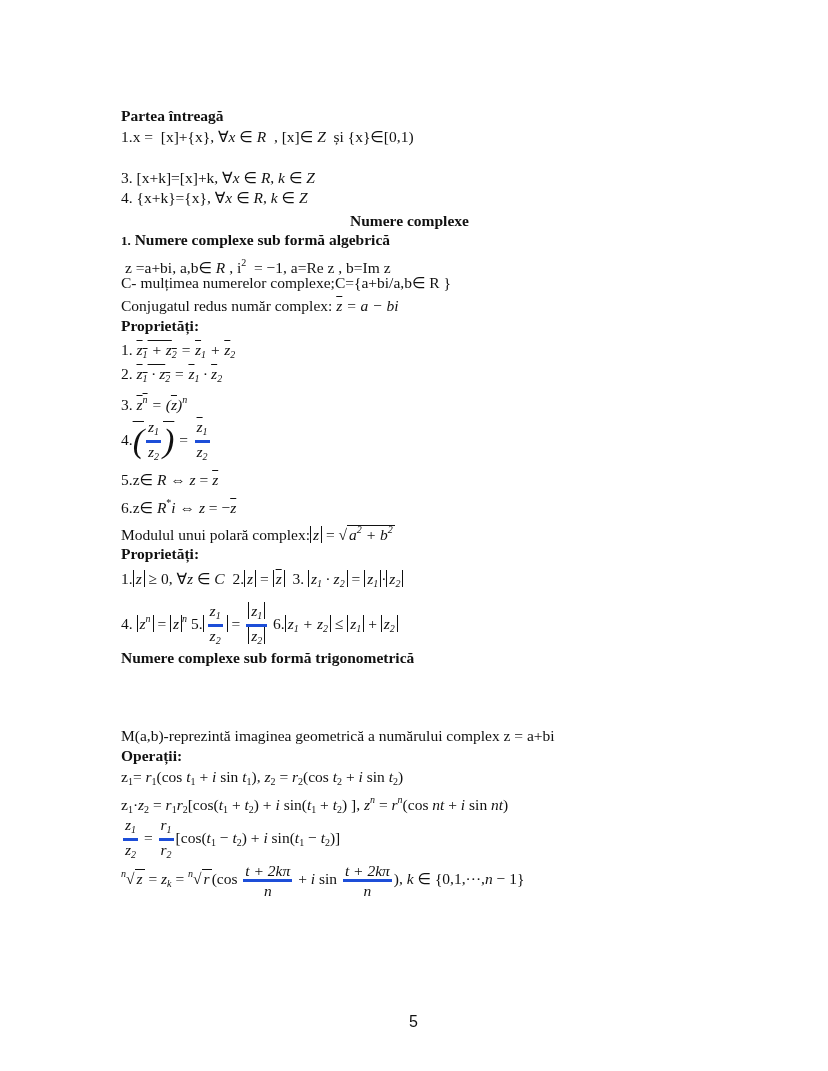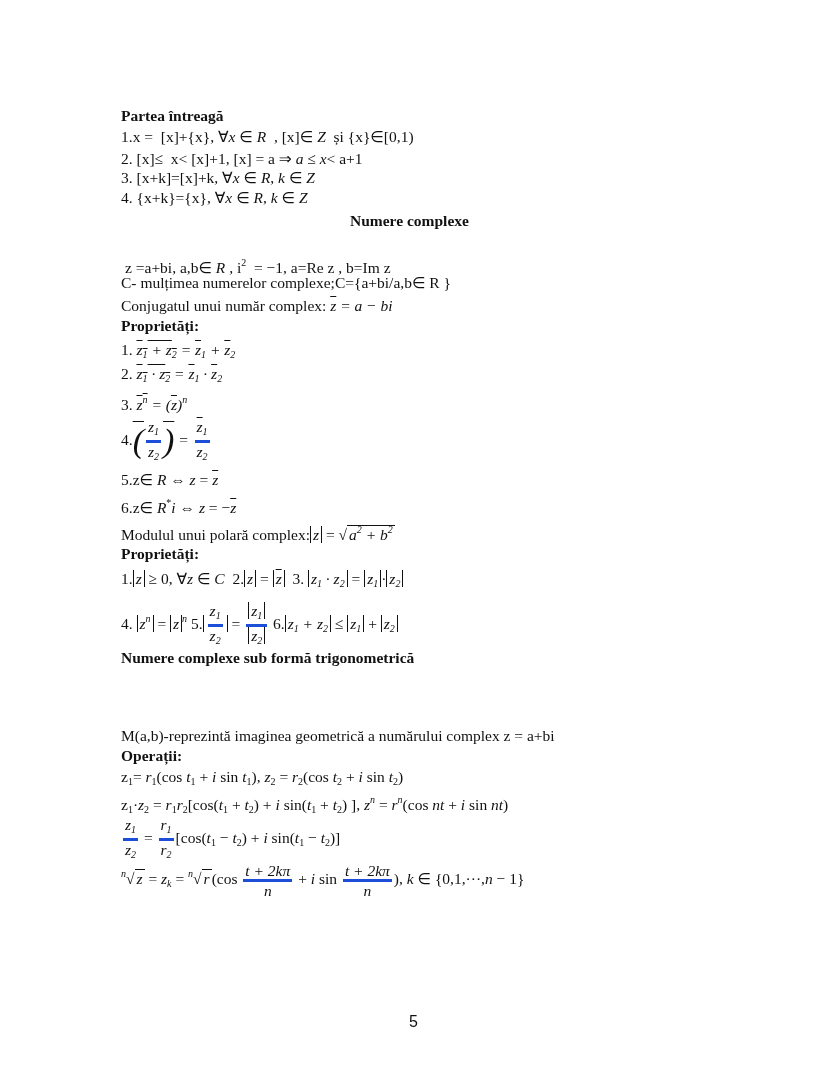--- a/index.html
+++ b/index.html
@@ -21,28 +21,28 @@
   .bigp { font-size:34px; font-weight:300; vertical-align:middle; line-height:30px; }
   .pg { position:absolute; left:409px; top:1003px; font-family:"Liberation Sans", sans-serif; font-size:16px; }
 </style>
 </head>
 <body>
 
 <div class="page">
 
   <div class="ln b" style="top:96px;">Partea întreagă</div>
   <div class="ln" style="top:117px;">1.x = &nbsp;[x]+{x}, ∀<span class="it">x</span> ∈ <span class="it">R</span> &nbsp;, [x]∈ <span class="it">Z</span> &nbsp;și {x}∈[0,1)</div>
-  <div class="ln" style="top:139px;">2. [x]≤ &nbsp;x&lt; [x]+1, [x] = a ⇒ <span class="it">a</span> ≤ <span class="it">x</span>&lt; a+1</div>
   <div class="ln" style="top:158px;text-align:center;">3. [x+k]=[x]+k, ∀<span class="it">x</span> ∈ <span class="it">R</span>, <span class="it">k</span> ∈ <span class="it">Z</span></div>
   <div class="ln" style="top:178px;">4. {x+k}={x}, ∀<span class="it">x</span> ∈ <span class="it">R</span>, <span class="it">k</span> ∈ <span class="it">Z</span></div>
 
   <div class="ln b" style="top:201px; left:350px;">Numere complexe</div>
+  <div class="ln b" style="top:220px;"><span style="font-size:13px">1.</span> <span>Numere complexe sub formă algebrică</span></div>
   <div class="ln" style="top:243px; left:125px;">z =a+bi, a,b∈ <span class="it">R</span> , i<span class="sup">2</span> &nbsp;= −1, a=Re z , b=Im z</div>
   <div class="ln" style="top:263px;">C- mulțimea numerelor complexe;C={a+bi/a,b∈ R }</div>
-  <div class="ln" style="top:286px;"><span>Conjugatul unui număr complex:</span> <span class="it"><span class="ov">z</span> = a − bi</span></div>
+  <div class="ln" style="top:286px;"><span>Conjugatul redus număr complex:</span> <span class="it"><span class="ov">z</span> = a − bi</span></div>
 
   <div class="ln b" style="top:306px;">Proprietăți:</div>
   <div class="ln it" style="top:330px;"><span style="font-style:normal">1.</span> <span class="ov">z<span class="sub">1</span> + z<span class="sub">2</span></span> = <span class="ov">z</span><span class="sub">1</span> + <span class="ov">z</span><span class="sub">2</span></div>
   <div class="ln it" style="top:354px;"><span style="font-style:normal">2.</span> <span class="ov">z<span class="sub">1</span> · z<span class="sub">2</span></span> = <span class="ov">z</span><span class="sub">1</span> · <span class="ov">z</span><span class="sub">2</span></div>
   <div class="ln it" style="top:380px;"><span style="font-style:normal">3.</span> <span class="ov">z<span class="sup">n</span></span> = (<span class="ov">z</span>)<span class="sup">n</span></div>
   <div class="ln it" style="top:408px;"><span style="font-style:normal">4.</span><span class="ov"><span class="bigp">(</span><span class="frac">
           <span class="num">z<span class="sub">1</span></span>
           <span class="den">z<span class="sub">2</span></span>
         </span><span class="bigp">)</span></span> = <span class="frac">
         <span class="num"><span class="ov">z</span><span class="sub">1</span></span>

